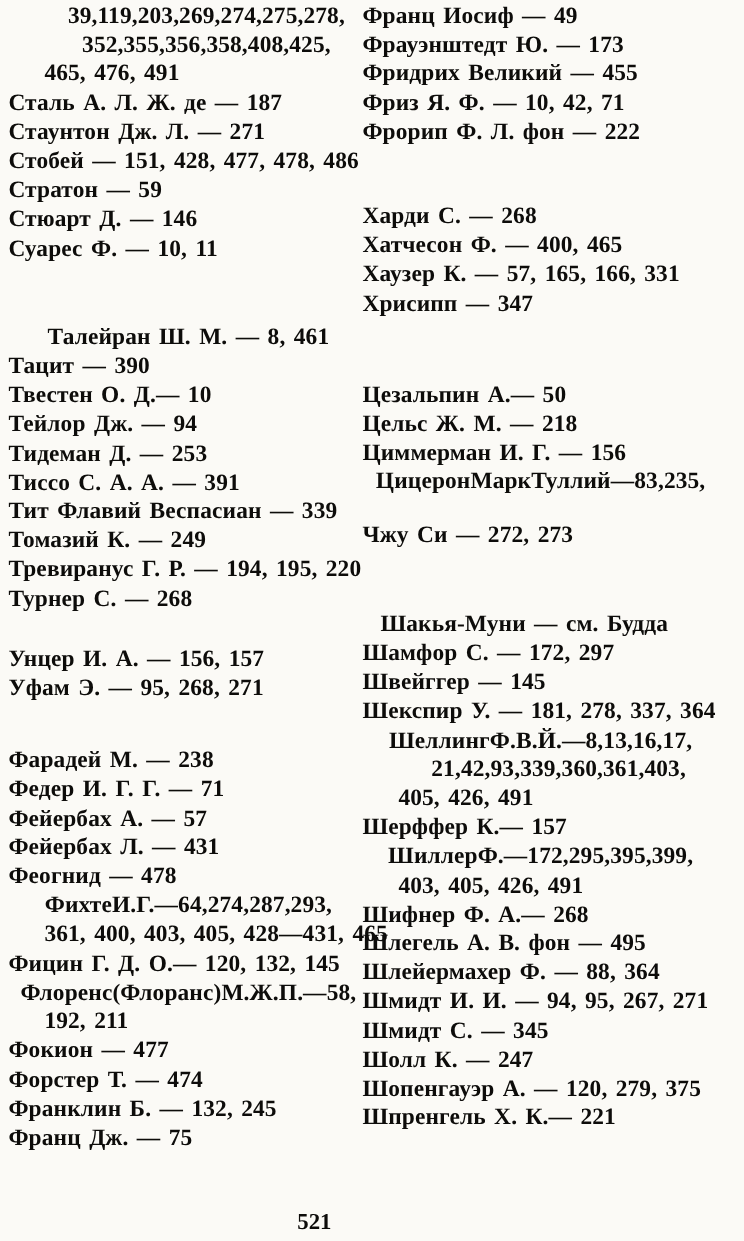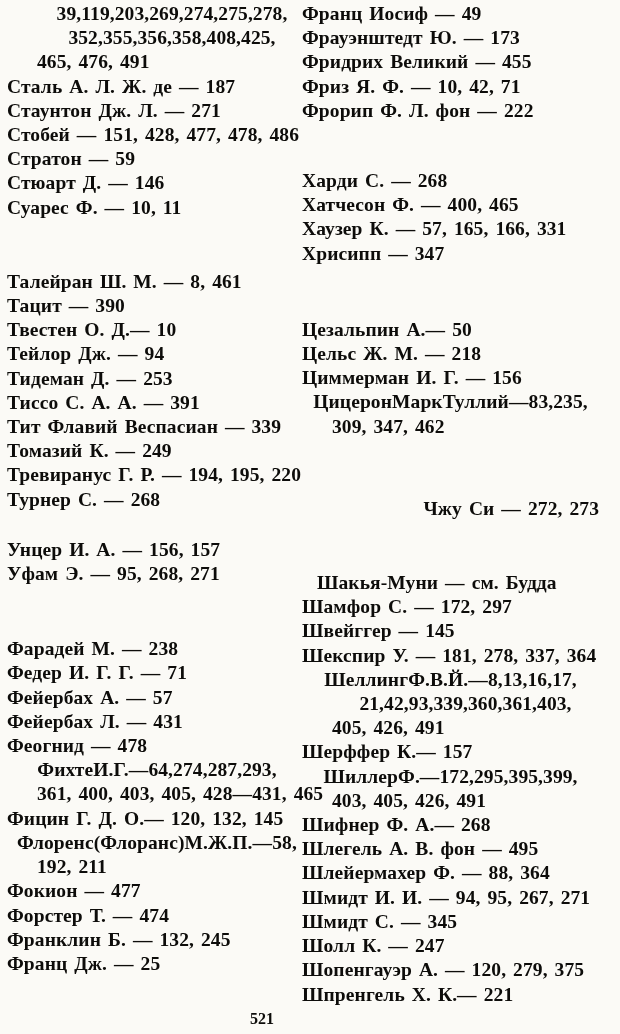--- a/index.html
+++ b/index.html
@@ -41,21 +41,21 @@
     justify-content: center;
     white-space: nowrap;
   }
   .line.justify span { flex: 0 0 auto; }
   .footer {
     position: absolute;
     top: 1007px;
     left: 7px;
     width: 510px;
     text-align: center;
-    font-size: 16px;
+    font-size: 19px;
     font-weight: bold;
     line-height: 24px;
   }
 </style>
 </head>
 <body>
 
 <div class="page">
   <div class="col col-left">
       <div class="line indent justify">
@@ -75,33 +75,33 @@
         <span>408,</span>
         <span>425,</span>
       </div>
       <div class="line indent">465, 476, 491</div>
       <div class="line">Сталь А. Л. Ж. де — 187</div>
       <div class="line">Стаунтон Дж. Л. — 271</div>
       <div class="line">Стобей — 151, 428, 477, 478, 486</div>
       <div class="line">Стратон — 59</div>
       <div class="line">Стюарт Д. — 146</div>
       <div class="line">Суарес Ф. — 10, 11</div>
-      <div class="line" style="margin-top: 50px;">Талейран Ш. М. — 8, 461</div>
+      <div class="line" style="margin-top: 50px; text-align: center;">Талейран Ш. М. — 8, 461</div>
       <div class="line">Тацит — 390</div>
       <div class="line">Твестен О. Д.— 10</div>
       <div class="line">Тейлор Дж. — 94</div>
       <div class="line">Тидеман Д. — 253</div>
       <div class="line">Тиссо С. А. А. — 391</div>
       <div class="line">Тит Флавий Веспасиан — 339</div>
       <div class="line">Томазий К. — 249</div>
       <div class="line">Тревиранус Г. Р. — 194, 195, 220</div>
       <div class="line">Турнер С. — 268</div>
       <div class="line" style="margin-top: 26px;">Унцер И. А. — 156, 157</div>
       <div class="line">Уфам Э. — 95, 268, 271</div>
-      <div class="line" style="margin-top: 51px;">Фарадей М. — 238</div>
+      <div class="line" style="margin-top: 36px;">Фарадей М. — 238</div>
       <div class="line">Федер И. Г. Г. — 71</div>
       <div class="line">Фейербах А. — 57</div>
       <div class="line">Фейербах Л. — 431</div>
       <div class="line">Феогнид — 478</div>
       <div class="line justify">
         <span>Фихте</span>
         <span>И.</span>
         <span>Г.</span>
         <span>—</span>
         <span>64,</span>
@@ -117,21 +117,21 @@
         <span>М.</span>
         <span>Ж.</span>
         <span>П.</span>
         <span>—</span>
         <span>58,</span>
       </div>
       <div class="line indent">192, 211</div>
       <div class="line">Фокион — 477</div>
       <div class="line">Форстер Т. — 474</div>
       <div class="line">Франклин Б. — 132, 245</div>
-      <div class="line">Франц Дж. — 25</div>
+      <div class="line">Франц Дж. — 75</div>
     </div>
   <div class="col col-right">
       <div class="line">Франц Иосиф — 49</div>
       <div class="line">Фрауэнштедт Ю. — 173</div>
       <div class="line">Фридрих Великий — 455</div>
       <div class="line">Фриз Я. Ф. — 10, 42, 71</div>
       <div class="line">Фрорип Ф. Л. фон — 222</div>
       <div class="line" style="margin-top: 46px;">Харди С. — 268</div>
       <div class="line">Хатчесон Ф. — 400, 465</div>
       <div class="line">Хаузер К. — 57, 165, 166, 331</div>
@@ -140,22 +140,21 @@
       <div class="line">Цельс Ж. М. — 218</div>
       <div class="line">Циммерман И. Г. — 156</div>
       <div class="line justify">
         <span>Цицерон</span>
         <span>Марк</span>
         <span>Туллий</span>
         <span>—</span>
         <span>83,</span>
         <span>235,</span>
       </div>
-      <div class="line indent">309, 347, 462</div>
-      <div class="line" style="margin-top: 58px; text-align: right;">Чжу Си — 272, 273</div>
+      <div class="line" style="margin-top: 20px;">Чжу Си — 272, 273</div>
       <div class="line" style="margin-top: 50px; margin-left: 15px;">Шакья-Муни — см. Будда</div>
       <div class="line">Шамфор С. — 172, 297</div>
       <div class="line">Швейггер — 145</div>
       <div class="line">Шекспир У. — 181, 278, 337, 364</div>
       <div class="line justify">
         <span>Шеллинг</span>
         <span>Ф.</span>
         <span>В.</span>
         <span>Й.</span>
         <span>—</span>

